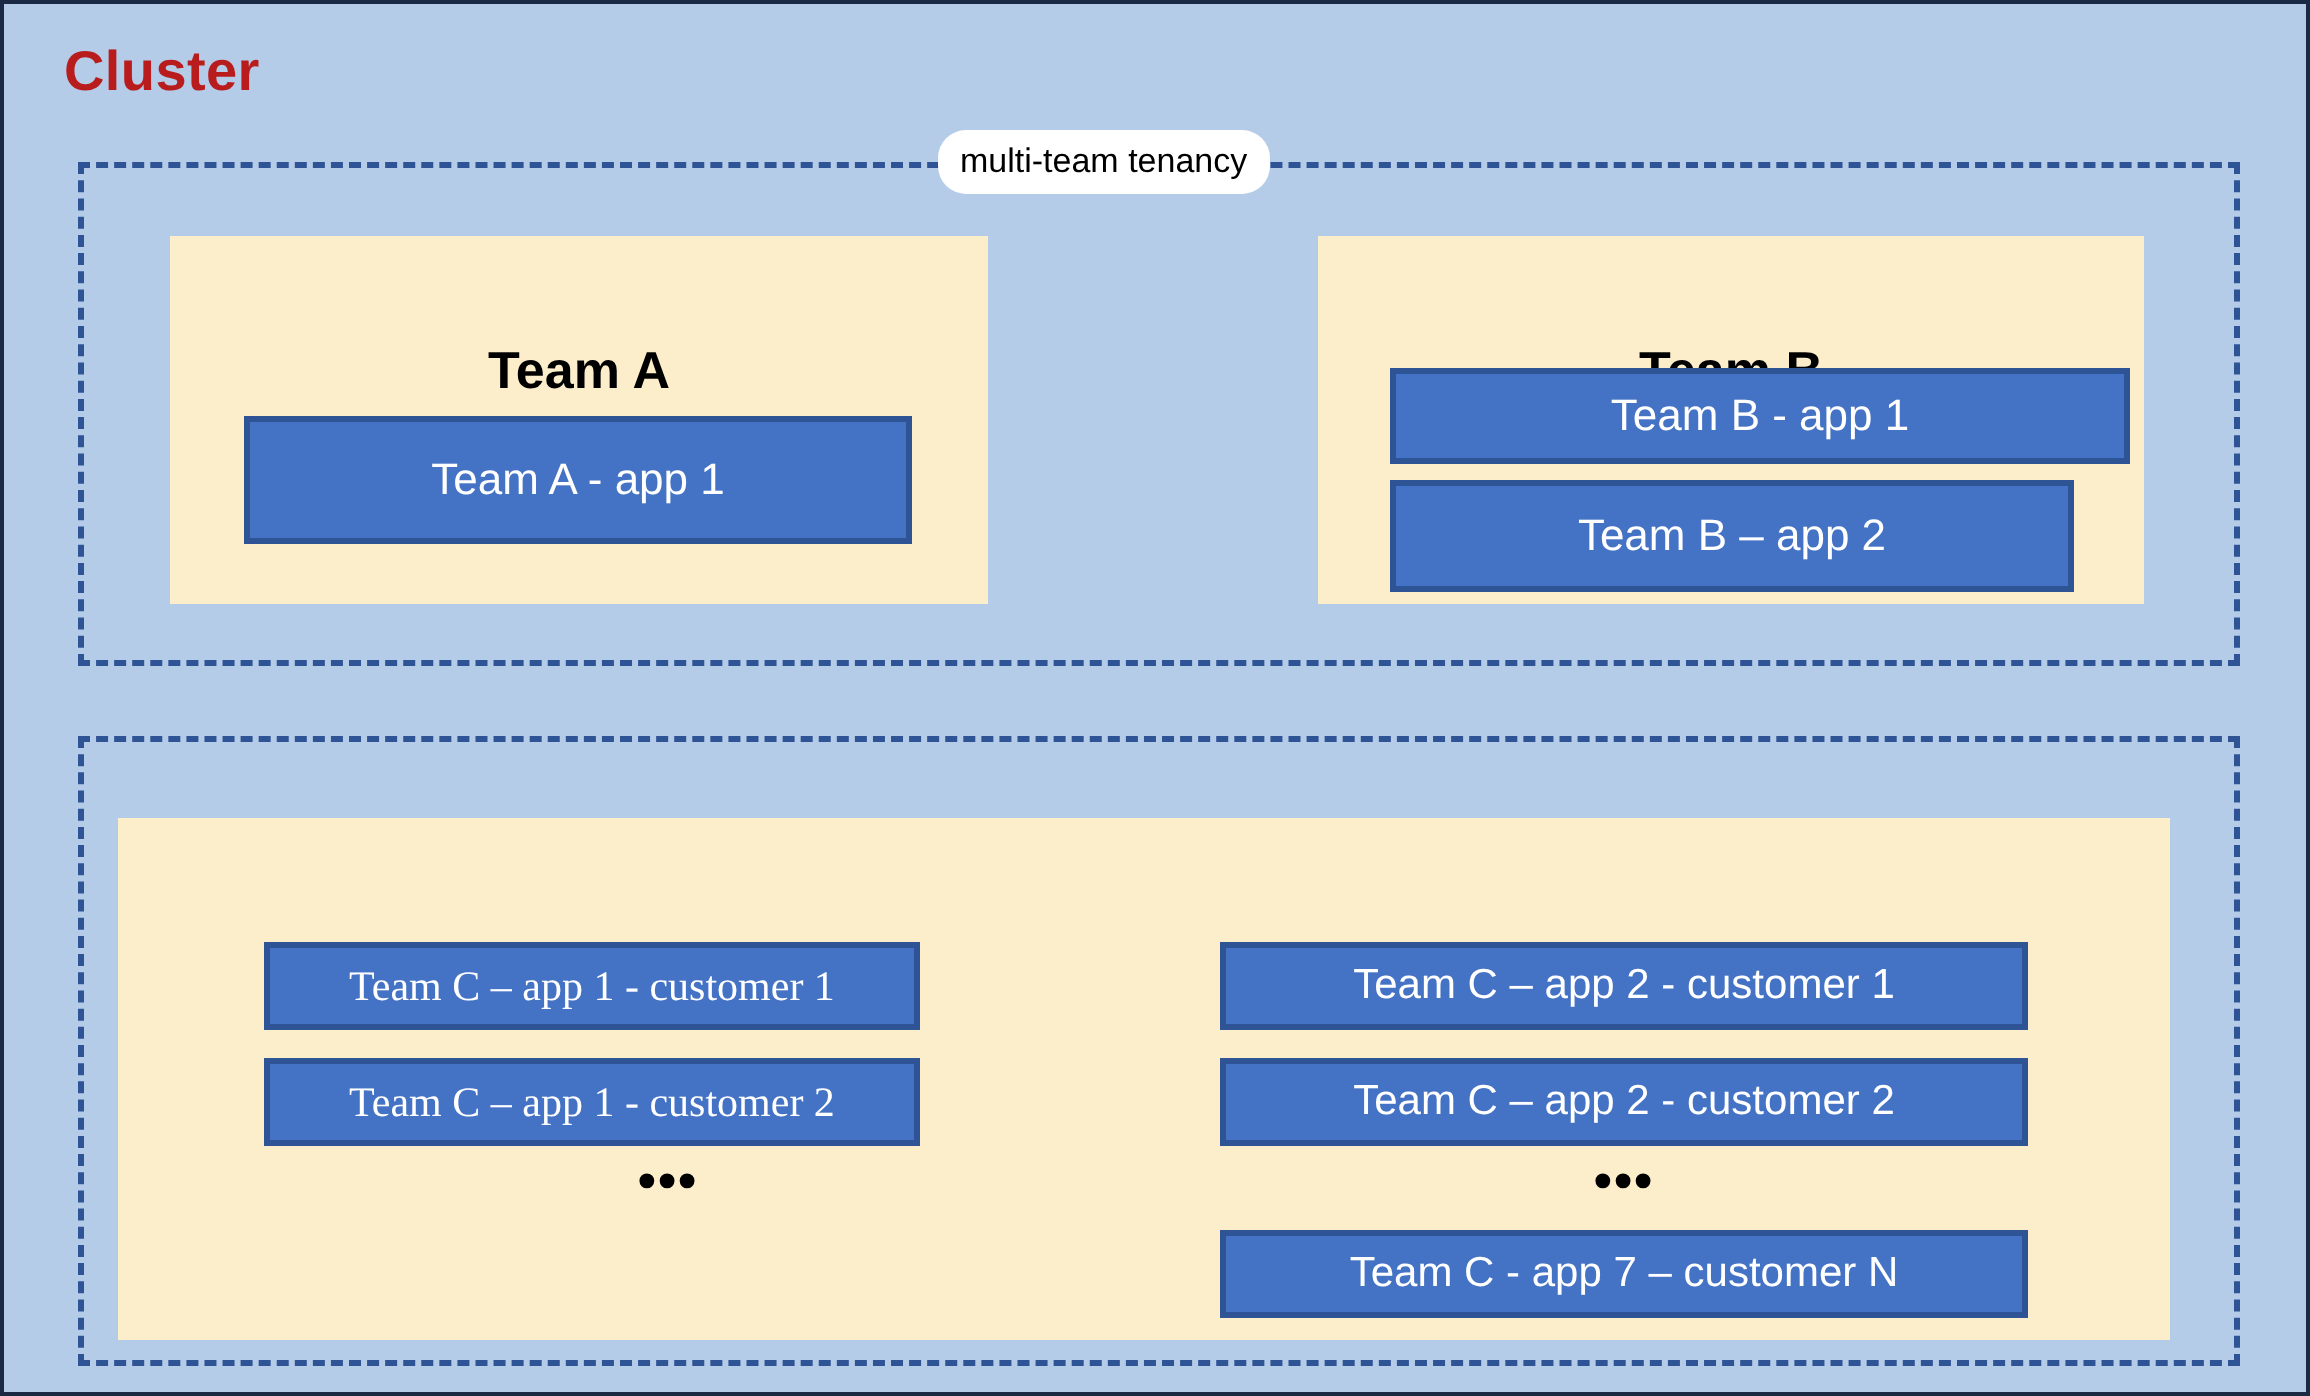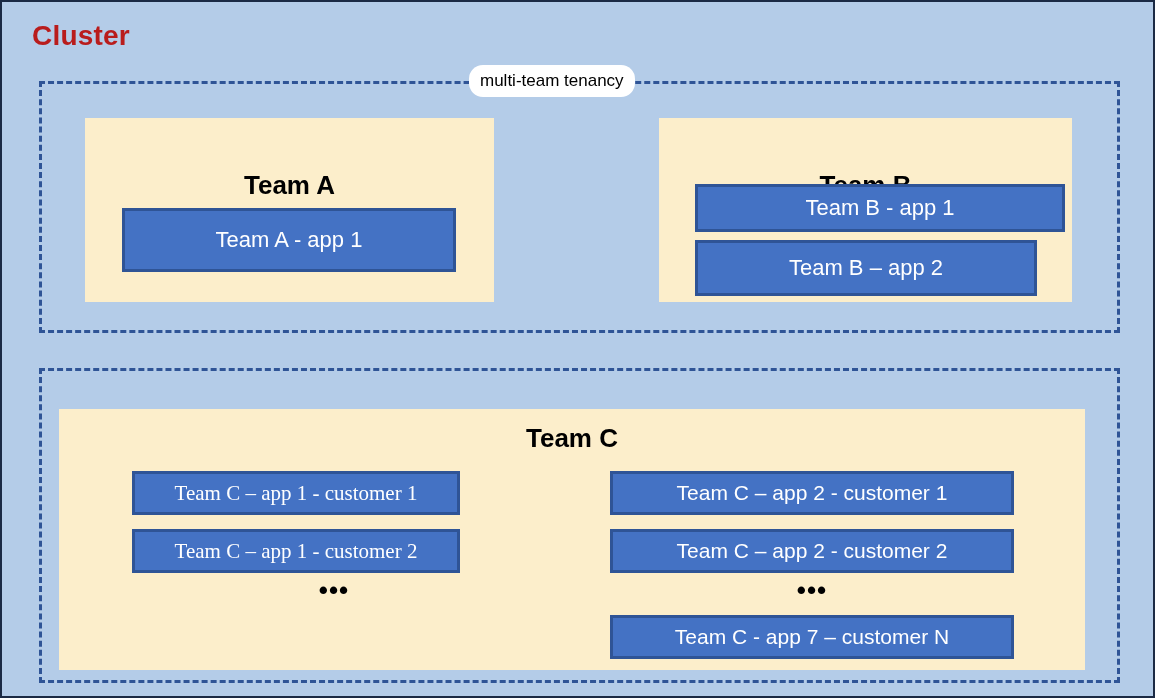--- a/index.html
+++ b/index.html
@@ -190,21 +190,20 @@
 
   <div class="team-panel" id="team-b-panel">
     <div class="team-title">Team B</div>
     <div class="app-box" id="team-b-app1">Team B - app 1</div>
     <div class="app-box" id="team-b-app2">Team B – app 2</div>
   </div>
 
   <div class="zone" id="zone-multi-customer"></div>
 
   <div class="team-panel" id="team-c-panel">
-    <div class="team-title">Team C</div>
 
     <div class="app-box tc-col-left tc-row-1">Team C – app 1 - customer 1</div>
     <div class="app-box tc-col-left tc-row-2">Team C – app 1 - customer 2</div>
     <div class="ellipsis" id="team-c-ellipsis-left">•••</div>
 
     <div class="app-box tc-col-right tc-row-1">Team C – app 2 - customer 1</div>
     <div class="app-box tc-col-right tc-row-2">Team C – app 2 - customer 2</div>
     <div class="ellipsis" id="team-c-ellipsis-right">•••</div>
     <div class="app-box tc-col-right tc-row-n">Team C - app 7 – customer N</div>
   </div>

